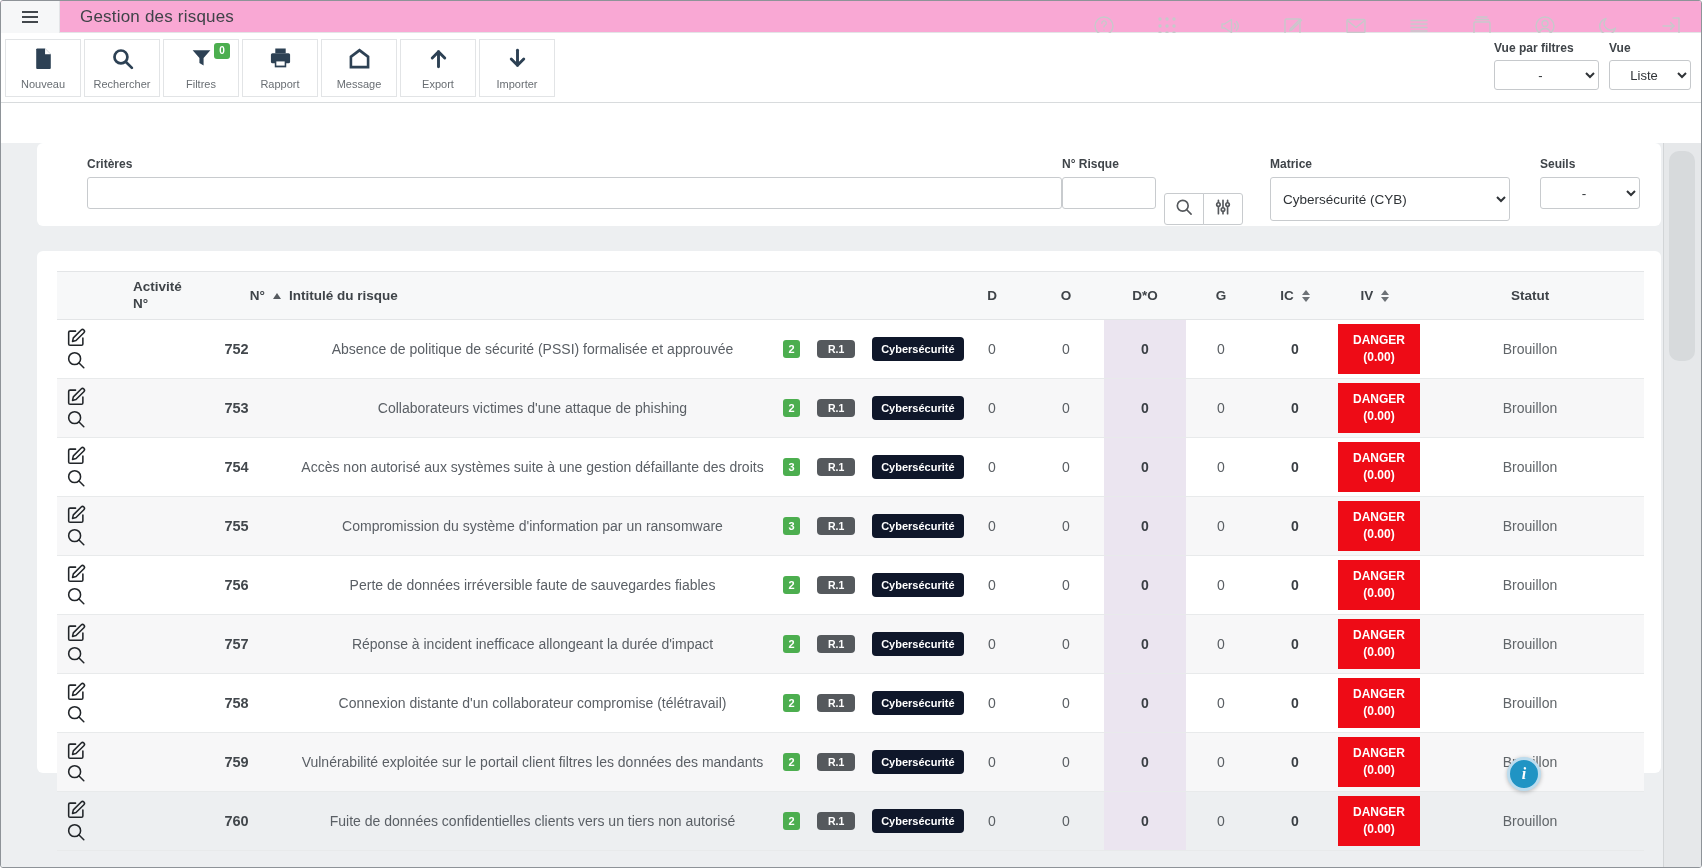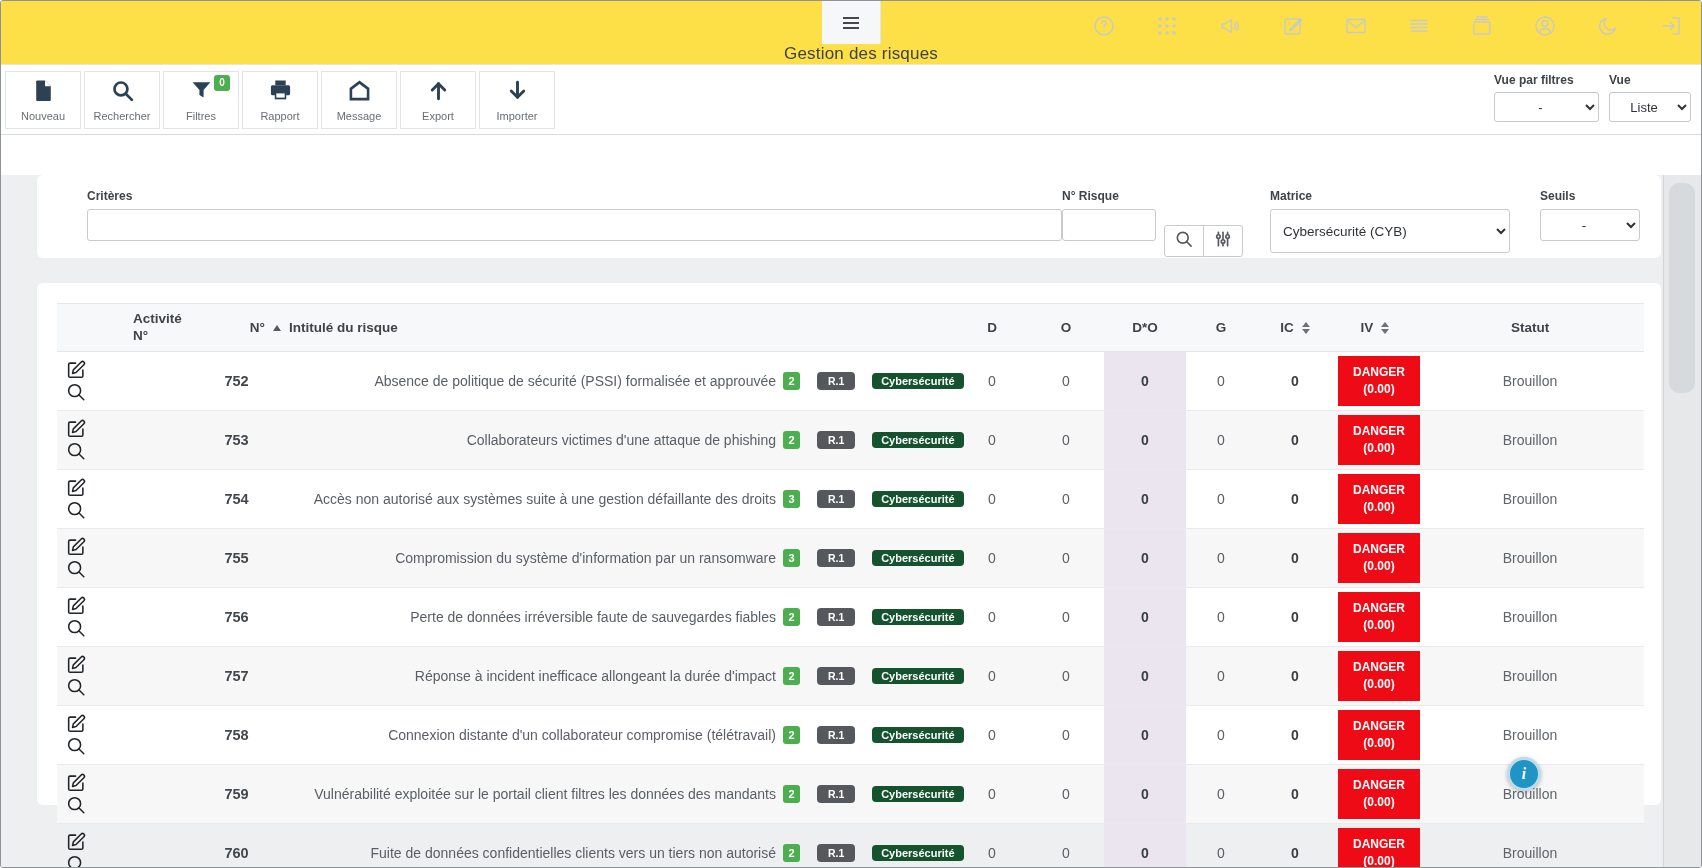--- a/index.html
+++ b/index.html
@@ -1,20 +1,20 @@
 <!DOCTYPE html>
 <html><head>
 <meta charset="utf-8">
 <style>
   * { margin:0; padding:0; box-sizing:border-box; }
   html,body { width:1702px; height:868px; background:#fff; font-family:"Liberation Sans","DejaVu Sans",sans-serif; }
   .window { position:relative; width:1702px; height:868px; border:1px solid #8e9398; border-radius:3px; overflow:hidden; background:#fff; }
 
   
-  .topbar { position:relative; height:64px; background:#fde047; border-bottom:1px solid #e3e5e7; display:flex; align-items:center;flex-direction:column; }
+  .topbar { position:relative; height:32px; background:#f9a8d4; border-bottom:1px solid #e3e5e7; display:flex; align-items:center; }
   .menu-box { width:59px; height:49px; background:#f6f7f8; border-right:1px solid #e3e5e7; display:flex; align-items:center; justify-content:center; cursor:pointer; }
   .hamburger { width:16px; height:12px; position:relative; }
   .hamburger, .hamburger::before, .hamburger::after { border-top:2px solid #43484d; }
   .hamburger::before, .hamburger::after { content:""; position:absolute; left:0; width:16px; }
   .hamburger::before { top:3px; } .hamburger::after { top:8px; }
   .page-title { font-size:17px; font-weight:400; color:#3f4348; margin-left:20px; letter-spacing:.2px; }
   .topbar-icons { position:absolute; right:0; top:0; height:50px; display:flex; align-items:center; gap:39px; padding-right:18px; }
   .ticon { width:24px; height:24px; display:flex; align-items:center; justify-content:center; cursor:pointer; }
   .ticon svg { stroke:#c7c9cb; fill:none; stroke-width:1.4; stroke-linecap:round; stroke-linejoin:round; }
 
@@ -71,25 +71,25 @@
   .sort-both .dn { border-top:5px solid #6c7176; }
 
   tbody td { height:50px; border-top:1px solid #e8eaeb; vertical-align:middle; font-size:14px; color:#595e63; text-align:center; }
   tbody tr:first-child td { border-top:none; }
   tbody tr:nth-child(even) { background:#f7f7f8; }
   table.risk { border-bottom:1px solid #e8eaeb; }
   td.t-act { text-align:left; padding-left:8px; }
   td.t-act .ricon { display:inline-flex; width:22px; height:22px; margin-right:9px; vertical-align:middle; cursor:pointer; }
   td.t-act svg { stroke:#212529; fill:none; stroke-width:1.7; stroke-linecap:round; stroke-linejoin:round; }
   td.t-num { padding-right:24px; font-weight:600; color:#42474c; font-size:14.5px; }
-  td.t-title { text-align:right; padding-left:8px; color:#5a5f65; }
+  td.t-title { text-align:center; padding-left:8px; color:#5a5f65; }
   td.t-badges { text-align:left; padding-left:7px; white-space:nowrap; }
   .badge-level { display:inline-flex; align-items:center; justify-content:center; min-width:17px; height:18px; background:#4cae4f; color:#fff; font-size:11px; font-weight:700; border-radius:3px; vertical-align:middle; }
   .badge-ref { display:inline-flex; align-items:center; justify-content:center; height:18px; background:#55595d; color:#fff; font-size:10.5px; font-weight:700; border-radius:4px; padding:0 11px; margin-left:13px; vertical-align:middle; }
-  .badge-tag { display:inline-flex; align-items:center; justify-content:center; height:16px; background:#14532d; color:#fff; font-size:11px; font-weight:700; border-radius:4px; padding:0 9px; margin-left:13px; vertical-align:middle; }
+  .badge-tag { display:inline-flex; align-items:center; justify-content:center; height:24px; background:#0f172a; color:#fff; font-size:11px; font-weight:700; border-radius:4px; padding:0 9px; margin-left:13px; vertical-align:middle; }
   td.t-dxo { background:#ebe5f0; font-weight:700; color:#3a3f44; }
   td.t-ic { font-weight:700; color:#3a3f44; }
   td.t-iv { padding:4px; }
   .danger { width:82px; height:50px; background:#ee0b16; color:#fff; display:flex; flex-direction:column; align-items:center; justify-content:center; font-size:12px; font-weight:700; line-height:1.4; }
   td.t-status { color:#606569; }
 
   
   .info-fab { position:absolute; left:1506px; top:756px; width:34px; height:34px; border-radius:50%; background:#2094c4; border:3px solid #bcdcee; color:#fff; font-size:16px; font-weight:700; font-family:"Liberation Serif","DejaVu Serif",serif; font-style:italic; display:flex; align-items:center; justify-content:center; cursor:pointer; box-shadow:0 1px 4px rgba(0,0,0,.25); }
   .scrollbar { position:absolute; right:0; top:0; bottom:0; width:38px; background:#e6e8ea; border-left:1px solid #d2d5d7; }
   .scroll-thumb { position:absolute; left:5px; top:8px; width:26px; height:210px; background:#d7dadc; border-radius:10px; cursor:pointer; }

